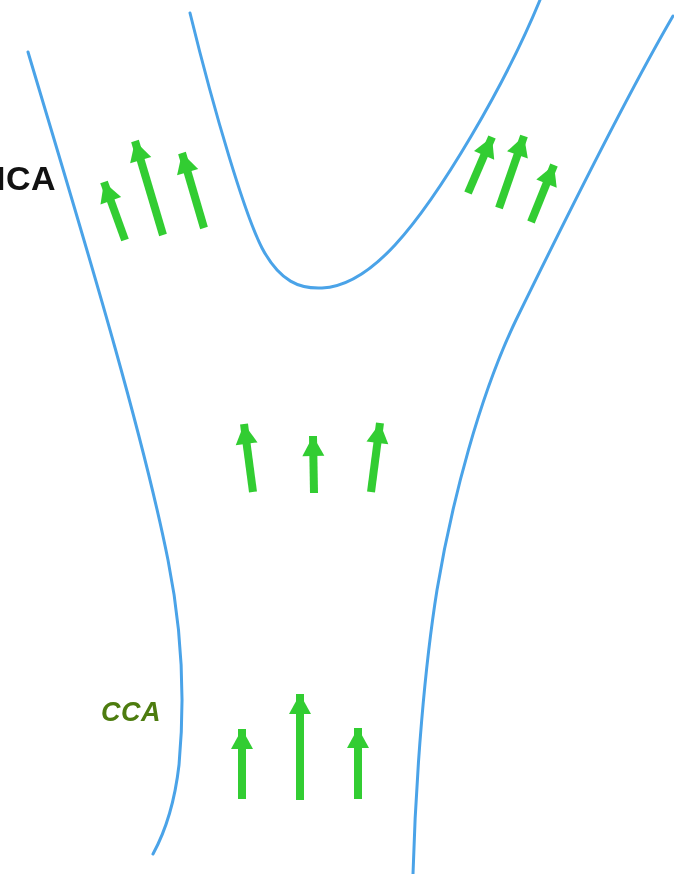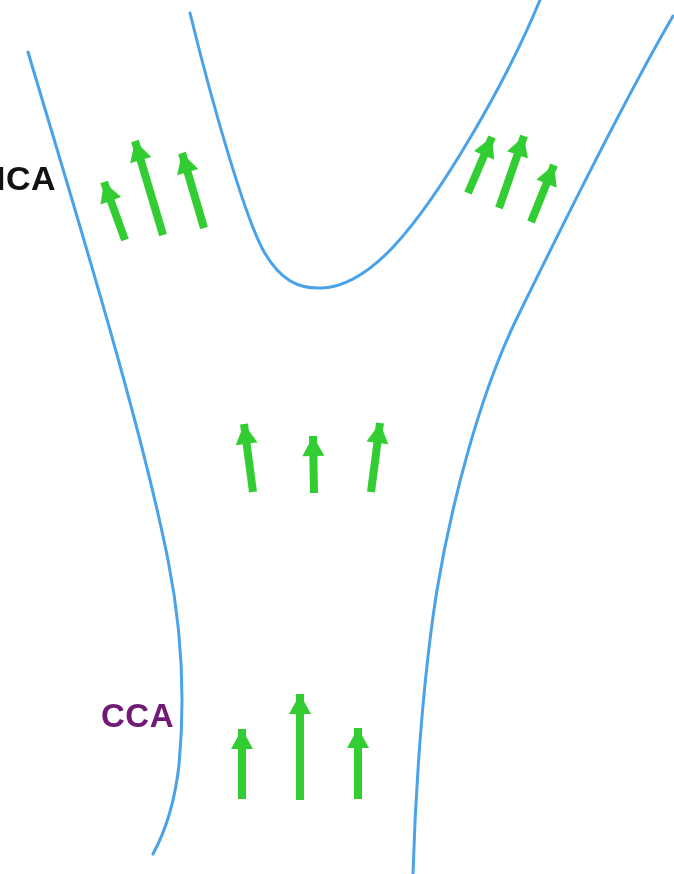--- a/index.html
+++ b/index.html
@@ -57,15 +57,15 @@
       <line x1="314" y1="493" x2="313" y2="436" stroke="#32cd32" stroke-width="8" marker-end="url(#arrowhead)"></line>
       <line x1="371" y1="492" x2="380" y2="423" stroke="#32cd32" stroke-width="8" marker-end="url(#arrowhead)"></line>
       <line x1="242" y1="799" x2="242" y2="729" stroke="#32cd32" stroke-width="8" marker-end="url(#arrowhead)"></line>
       <line x1="300" y1="800" x2="300" y2="694" stroke="#32cd32" stroke-width="8" marker-end="url(#arrowhead)"></line>
       <line x1="358" y1="799" x2="358" y2="728" stroke="#32cd32" stroke-width="8" marker-end="url(#arrowhead)"></line>
     </svg>
 
   <div class="vessel-label" style="left: -4px; top: 161px; font-size: 34px; color: rgb(18, 18, 18);">ICA</div>
 
 
-  <div class="vessel-label" style="left: 101px; top: 699px; font-size: 33px; color: #701a75;">CCA</div>
+  <div class="vessel-label" style="left: 101px; top: 699px; font-size: 27px; color: #4d7c0f; font-style: italic;">CCA</div>
 
 </div>
 
 </body></html>

